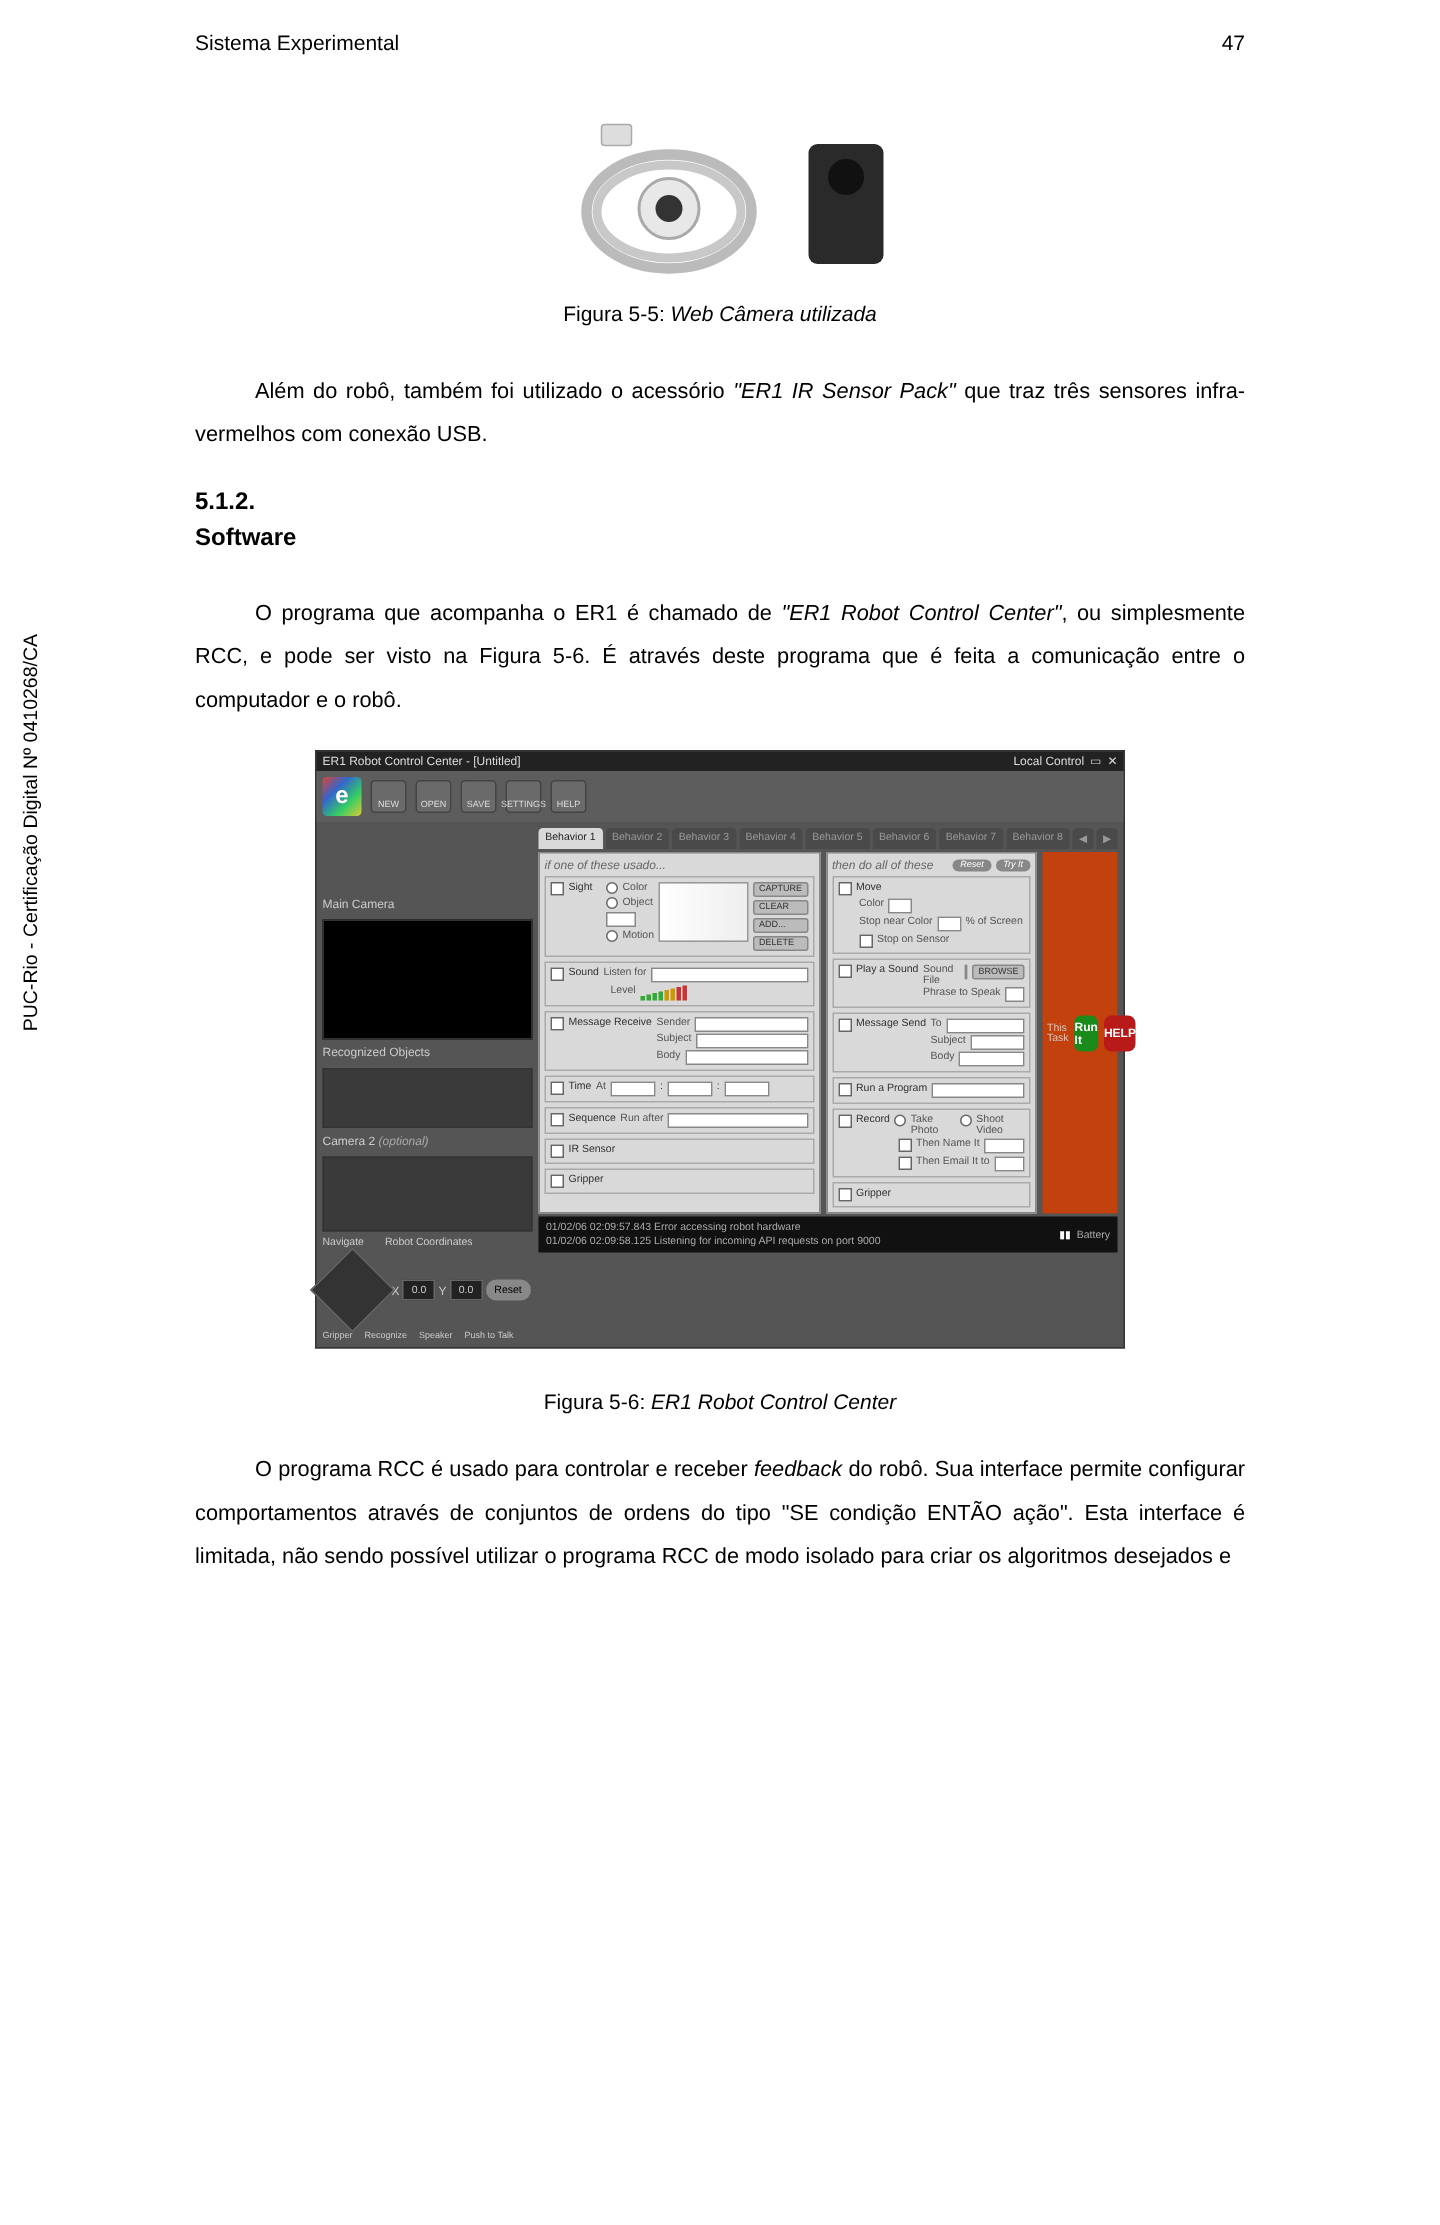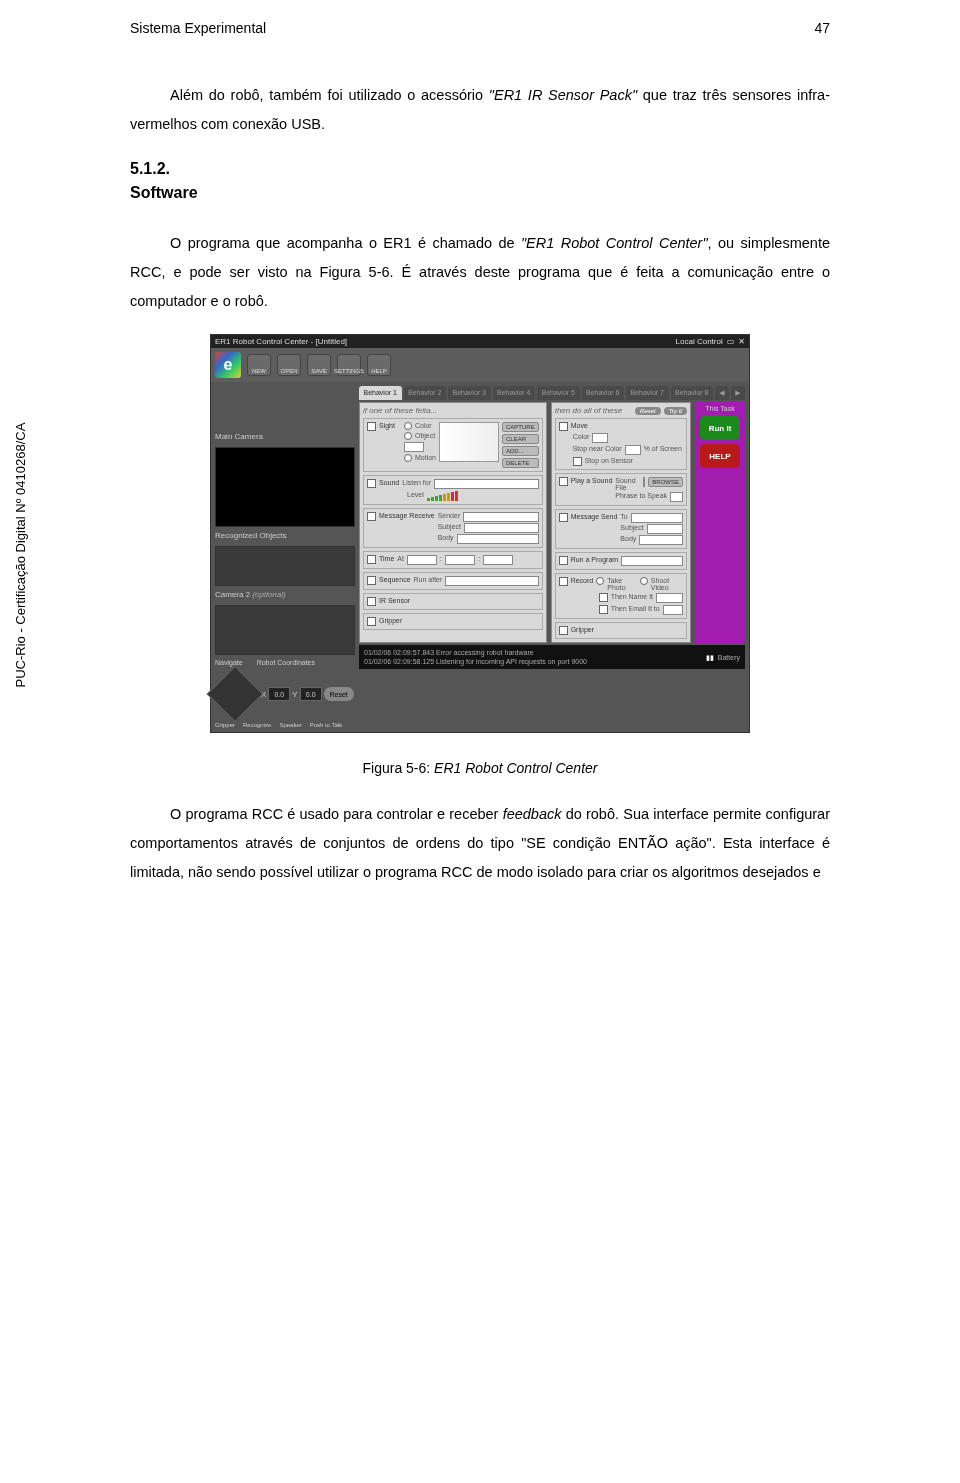--- a/index.html
+++ b/index.html
@@ -212,24 +212,24 @@
     }
     .pill-btn {
       background: #888;
       border-radius: 7px;
       font-size: 6px;
       padding: 1px 5px;
       color: #fff;
     }
     .rcc-side {
       width: 50px;
-      background: #a21caf;
+      background: #c2410c;
       padding: 3px;
       display: flex;
-      flex-direction: column;
+      flex-direction: row;
       gap: 4px;
       align-items: center;
     }
     .run-btn { width: 40px; height: 24px; background: #1a8a1a; border-radius: 5px; font-size: 8px; color: #fff; display: flex; align-items: center; justify-content: center; font-weight: bold; }
     .stop-btn { width: 40px; height: 24px; background: #b81a1a; border-radius: 5px; font-size: 8px; color: #fff; display: flex; align-items: center; justify-content: center; font-weight: bold; }
     .rcc-group {
       border: 1px solid #aaa;
       padding: 3px;
       display: flex;
       flex-direction: column;
@@ -263,20 +263,38 @@
 
 <div class="page-header">
   <span>Sistema Experimental</span>
   <span>47</span>
 </div>
 
 <div class="vertical-label">PUC-Rio - Certificação Digital Nº 0410268/CA</div>
 
 <div class="content">
 
+  <div class="figure-block">
+    <div class="camera-figure">
+      <div class="cable-ring">
+        <svg viewBox="0 0 150 110">
+          <ellipse cx="75" cy="60" rx="55" ry="38" fill="none" stroke="#bbb" stroke-width="7"></ellipse>
+          <ellipse cx="75" cy="60" rx="48" ry="31" fill="none" stroke="#c8c8c8" stroke-width="6"></ellipse>
+          <circle cx="75" cy="58" r="20" fill="#e8e8e8" stroke="#aaa" stroke-width="2"></circle>
+          <circle cx="75" cy="58" r="9" fill="#333"></circle>
+          <rect x="30" y="2" width="20" height="14" rx="2" fill="#ddd" stroke="#aaa"></rect>
+        </svg>
+      </div>
+      <div class="small-camera"></div>
+    </div>
+    <div class="figure-caption">
+      <span class="fig-label">Figura 5-5:</span>
+      <span class="fig-ital">Web Câmera utilizada</span>
+    </div>
+  </div>
 
   <p class="para indent">
     <span>Além do robô, também foi utilizado o acessório </span><span class="italic">"ER1 IR Sensor Pack"</span><span> que traz três sensores infra-vermelhos com conexão USB.</span>
   </p>
 
   <div class="section-num">5.1.2.</div>
   <div class="section-title">Software</div>
 
   <p class="para indent">
     <span>O programa que acompanha o ER1 é chamado de </span><span class="italic">"ER1 Robot Control Center"</span><span>, ou simplesmente RCC, e pode ser visto na Figura 5-6. É através deste programa que é feita a comunicação entre o computador e o robô.</span>
@@ -342,21 +360,21 @@
             <div class="rcc-tab">Behavior 6</div>
             <div class="rcc-tab">Behavior 7</div>
             <div class="rcc-tab">Behavior 8</div>
             <div class="rcc-tab arrow">◀</div>
             <div class="rcc-tab arrow">▶</div>
           </div>
           <div class="rcc-cond">
 
             <div class="rcc-col">
               <div class="rcc-col-header">
-                  <span>if one of these feita...</span>
+                  <span>if one of these usado...</span>
                 </div>
 
               <div class="rcc-group">
                 <div class="rcc-row">
                     <div class="chk"></div>
                     <span>Sight</span>
                   <div style="margin-left:6px;display:flex;flex-direction:column;gap:2px;">
                     <div class="rcc-row">
                         <div class="rad"></div>
                         <span class="lbl7">Color</span>

